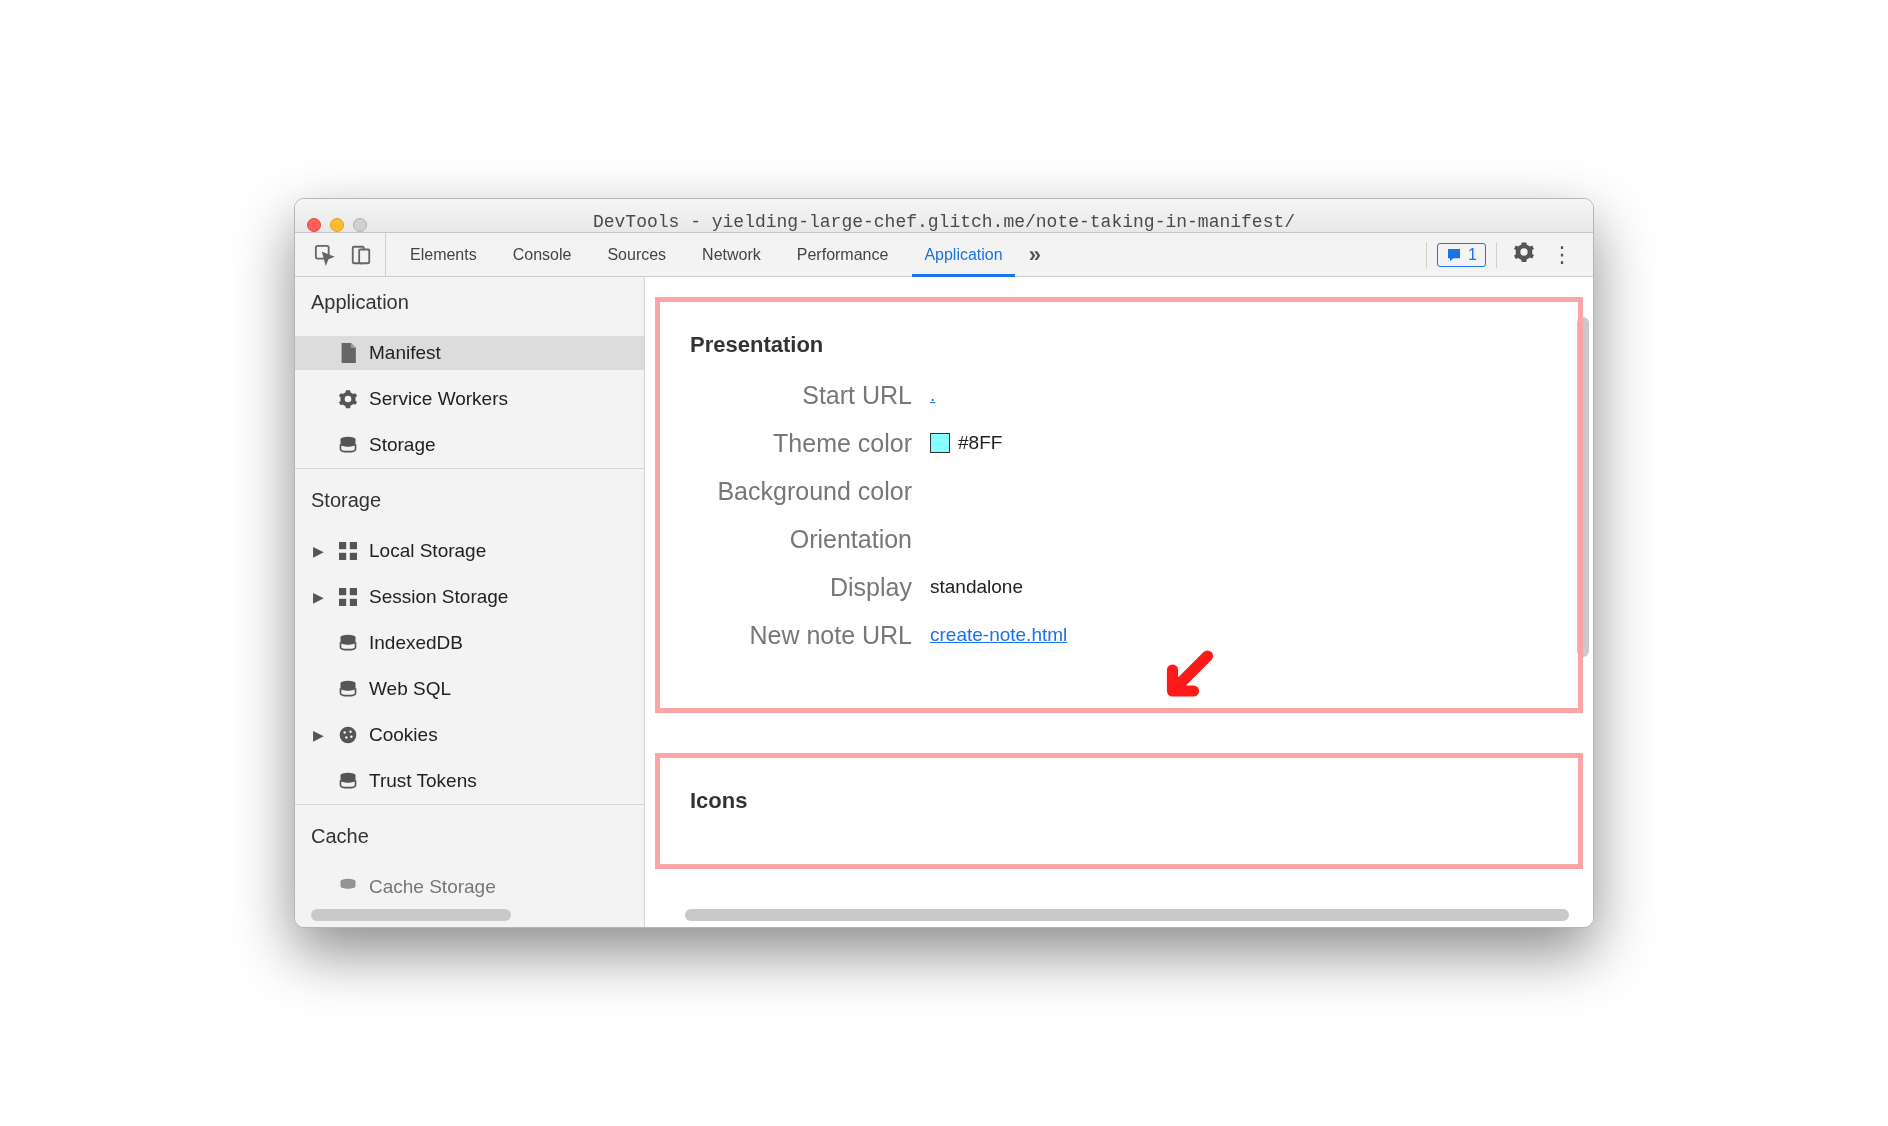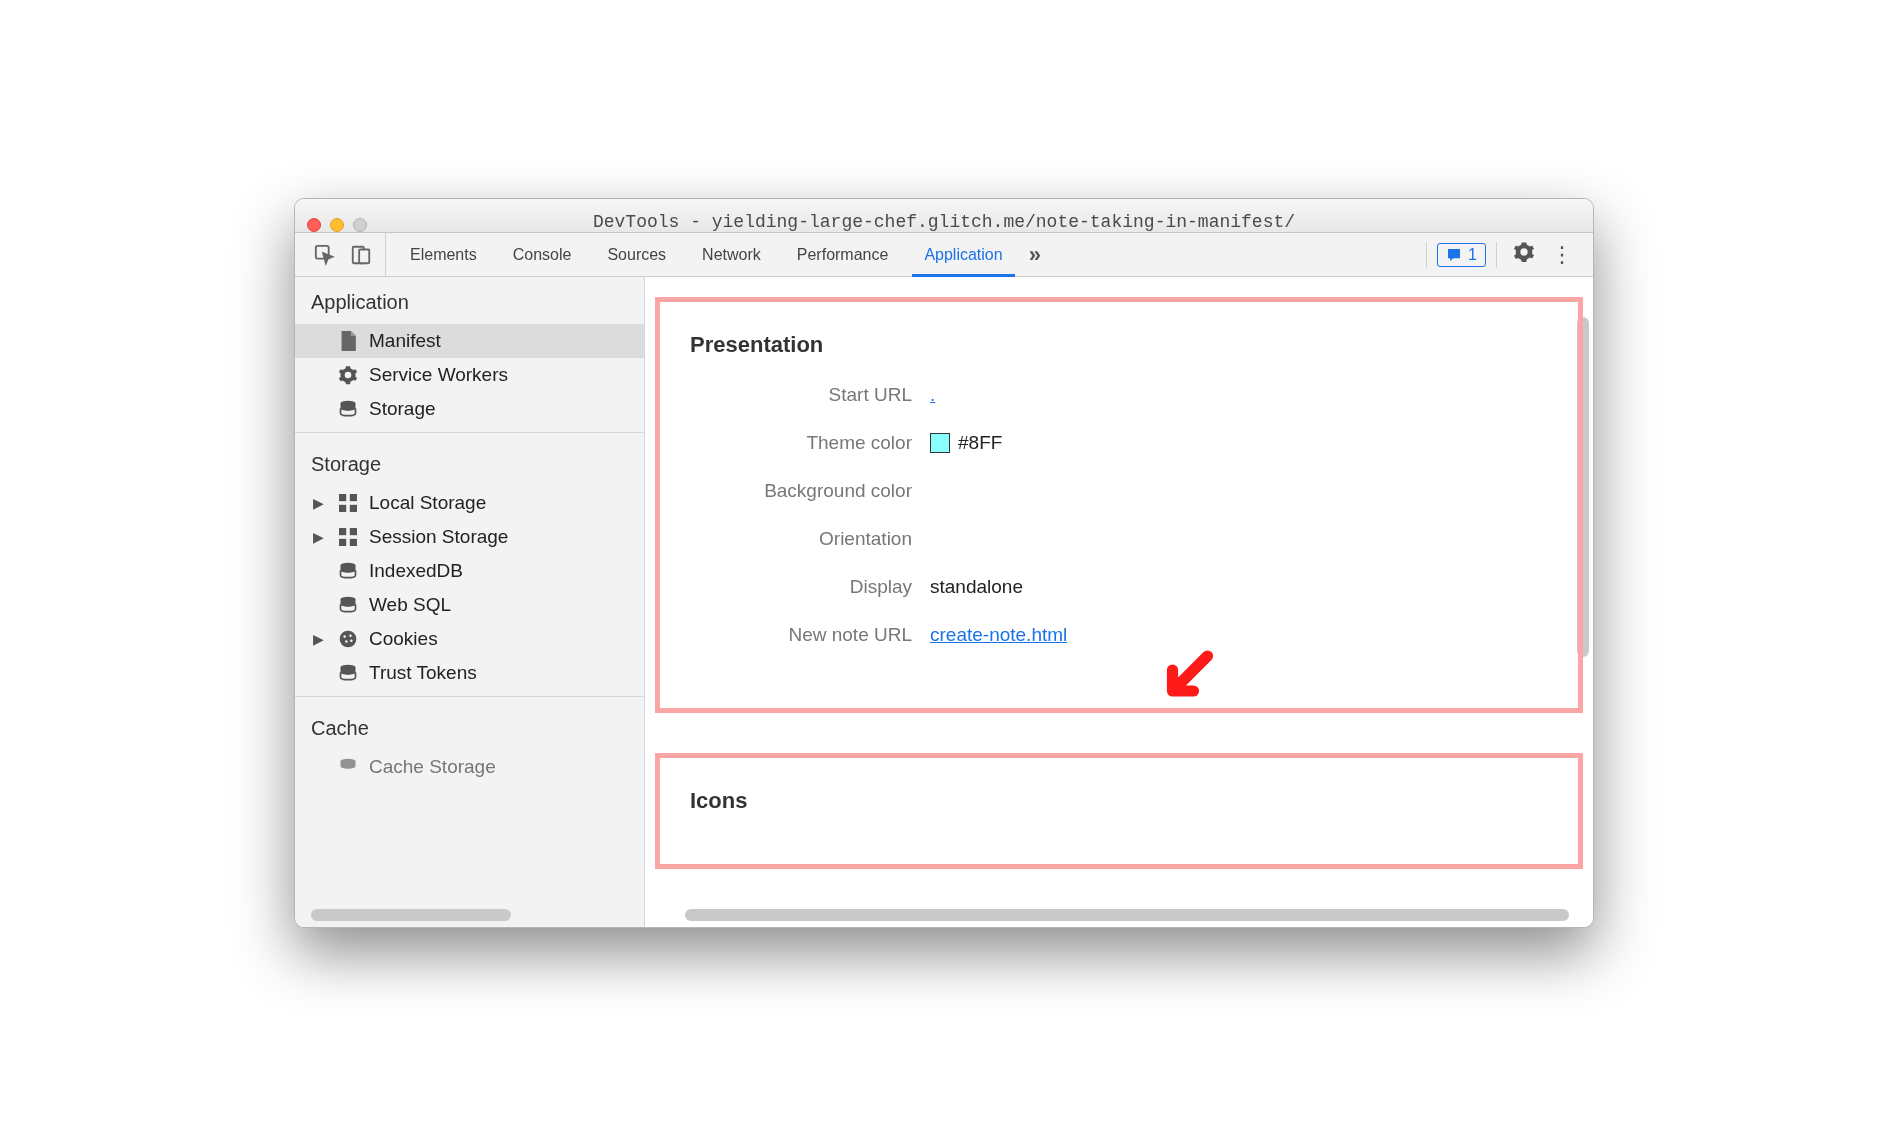--- a/index.html
+++ b/index.html
@@ -76,35 +76,36 @@
     width:350px; background:#f3f3f3; border-right:1px solid #d7d7d7;
     overflow-y:auto; position:relative;
   }
   .group-head {
     font-size:20px; color:#333; padding:14px 16px 10px;
   }
   .tree-item {
     display:flex; align-items:center; gap:10px;
     padding:6px 16px 6px 42px; font-size:19px; color:#222;
     cursor:pointer;
+    margin-top:12px;
   }
   .tree-item.sel { background:#dcdcdc;}
   .tree-item .caret { width:12px; display:inline-block; color:#555; font-size:14px; margin-left:-24px; margin-right:2px;}
   .tree-item .ticon { width:22px; height:22px; display:flex;align-items:center;justify-content:center; color:#555;}
   .divider { height:1px; background:#d7d7d7; margin:6px 0;}
   .main {
     flex:1; background:#fff; position:relative; overflow:auto; padding:20px 10px 40px 10px;
   }
   .panel {
     border:5px solid #fca5a5; padding: 30px 30px 40px; margin-bottom:40px;
     position:relative;
   }
   .panel h2 { font-size:22px; font-weight:bold; color:#333; margin-bottom:22px;}
   .row { display:flex; align-items:center; margin: 18px 0; min-height: 30px;}
-  .row .label { width:240px; text-align:right; padding-right:18px; color:#777; font-size:19px;}
+  .row .label { width:240px; text-align:right; padding-right:18px; color:#777; font-size:25px;}
   .row .value { font-size:19px; color:#222; display:flex; align-items:center; gap:8px;}
   .link { color:#1a73e8; text-decoration:underline; cursor:pointer;}
   .swatch { width:20px; height:20px; border:1px solid #333; display:inline-block;}
   .arrow {
     position:absolute; color:#ff1a1a; font-size:72px;
     transform: rotate(0deg);
   }
   .arrow svg { width:80px; height:70px;}
   .scroll-h {
     position:absolute; bottom:6px; height:12px; background:#c9c9c9; border-radius:6px;

